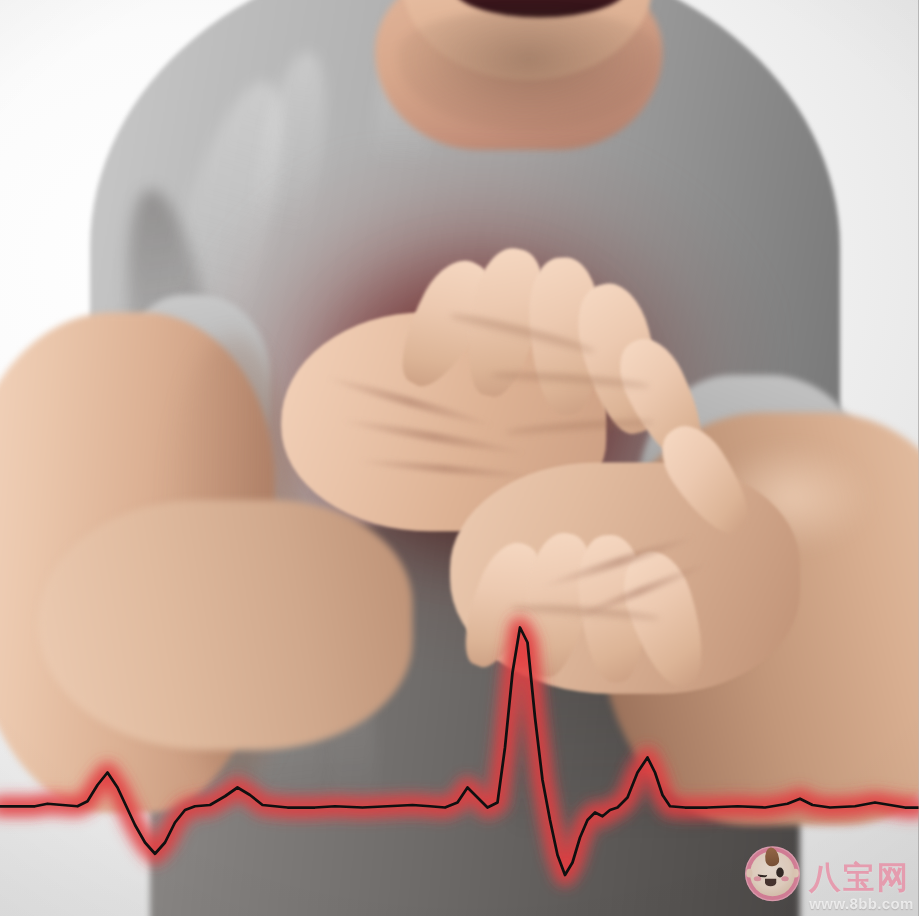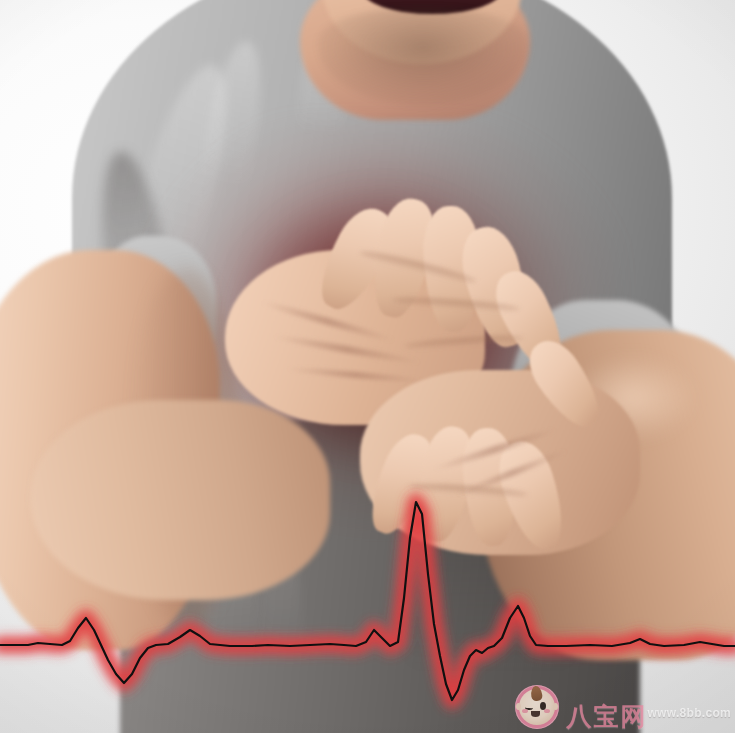--- a/index.html
+++ b/index.html
@@ -239,21 +239,21 @@
     position:absolute; left:16px; top:26px; width:9px; height:6px;
     border-radius:0 0 60% 60%;
     background:#45302b;
   }
   .wm-ear{
     position:absolute; width:5px; height:7px; border-radius:50%;
     background:#ecd3bf; top:18px;
   }
   .wm-ear.l{ left:1px; }
   .wm-ear.r{ left:38px; }
-  .wm-text{ display:flex; flex-direction:row; line-height:1;margin-top:20px; }
+  .wm-text{ display:flex; flex-direction:column; line-height:1;margin-top:20px; }
   .wm-cn{
     font-size:25px; font-weight:700; letter-spacing:2px;
     color:rgba(233,132,158,.82);
     text-shadow:0 1px 1px rgba(255,255,255,.22);
     font-family:"DejaVu Sans","Liberation Sans",sans-serif;
   }
   .wm-url{
     margin-top:3px;
     font-size:12px; font-weight:700; letter-spacing:.3px;
     color:rgba(250,250,250,.80);

